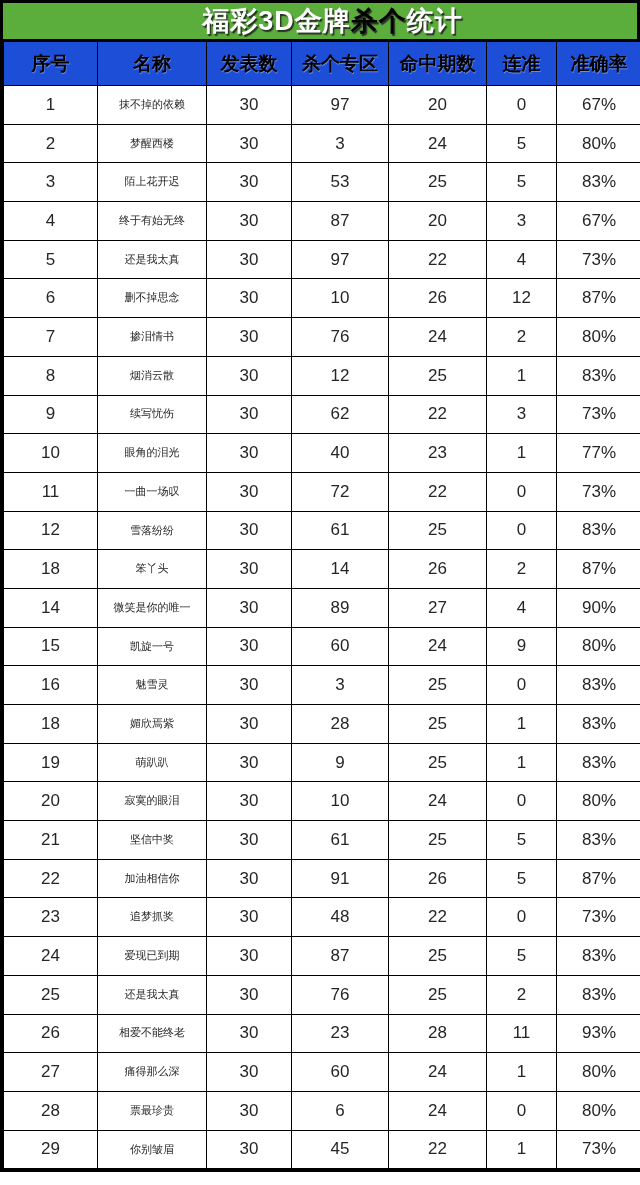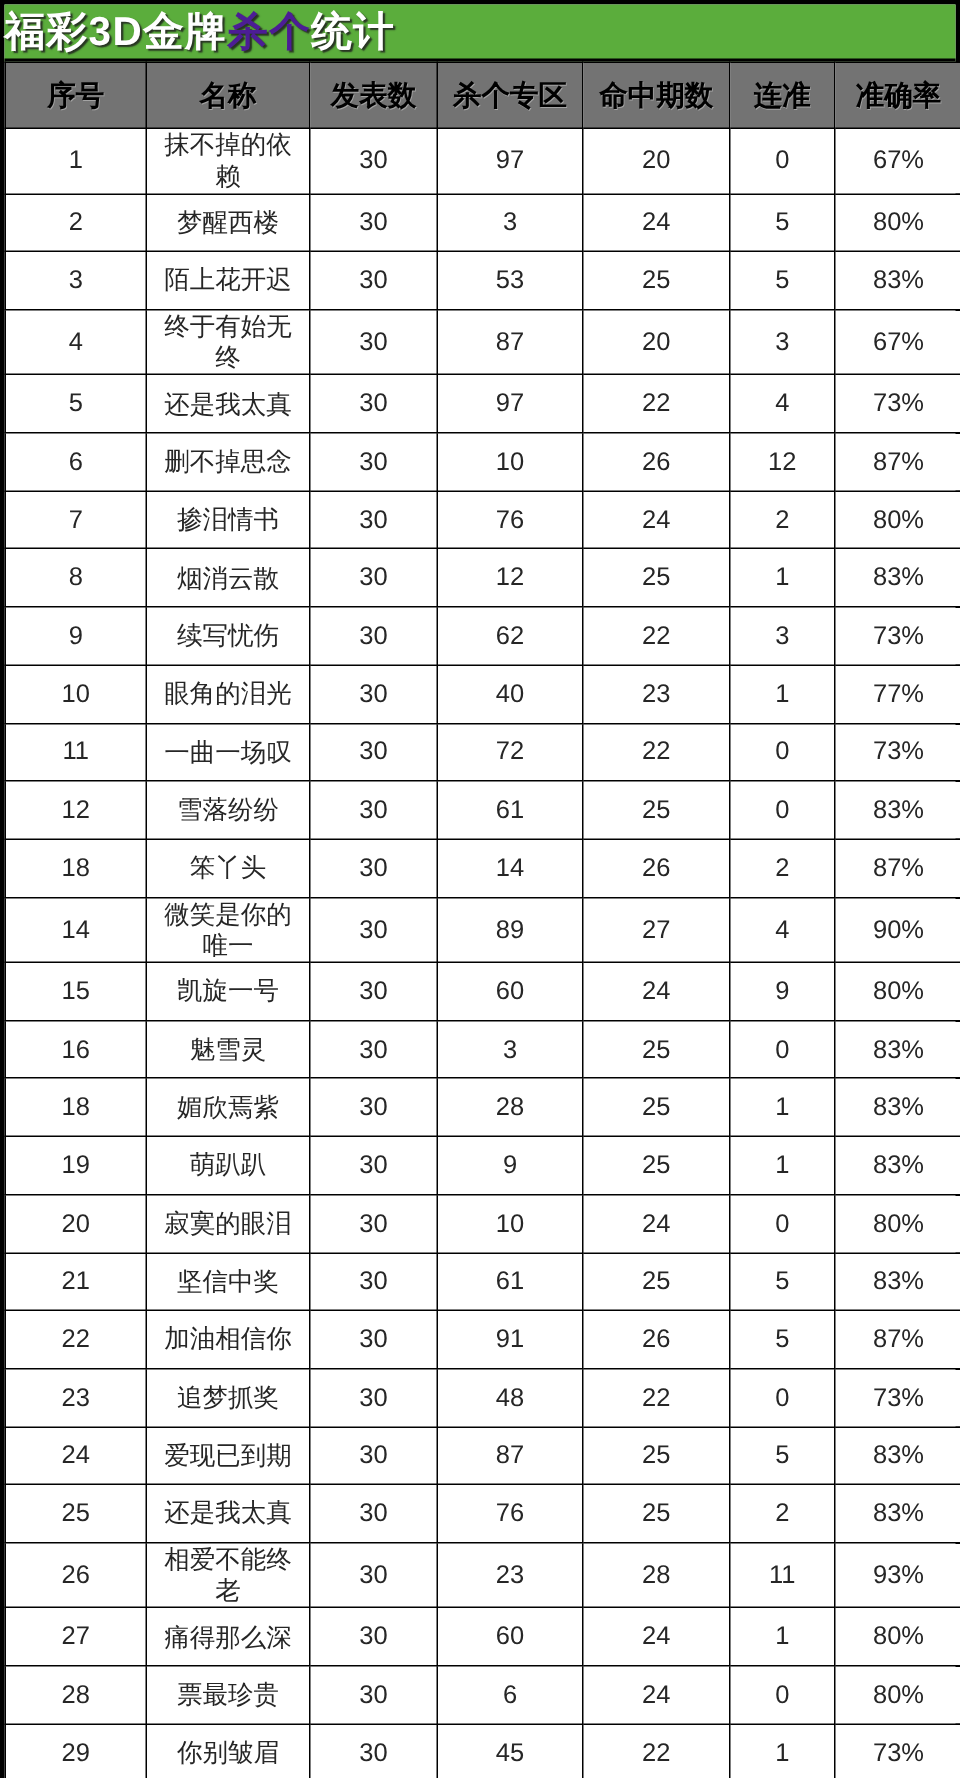--- a/index.html
+++ b/index.html
@@ -12,57 +12,59 @@
     width: 634px;
     margin: 0;
     border: 3px solid #000000;
     background: #ffffff;
   }
   .title-bar {
     height: 36px;
     background: #5BAD3C;
     display: flex;
     align-items: center;
+    justify-content: center;
     font-size: 27px;
     font-weight: bold;
     color: #ffffff;
     letter-spacing: 1px;
     text-shadow: 1.5px 1.5px 1px rgba(30,30,30,0.85);
     border-bottom: 2px solid #000000;
+    padding-left: 25px;
   }
   .title-bar .hl {
-    color: #4c1d95;
+    color: #000000;
   }
   table.stats-table {
     width: 100%;
     border-collapse: collapse;
     table-layout: fixed;
   }
   .stats-table th, .stats-table td {
     border: 1px solid #000000;
     text-align: center;
     vertical-align: middle;
     overflow: hidden;
   }
   .stats-table th {
-    background: #737373;
+    background: #1d4ed8;
     height: 41px;
     font-size: 19px;
     font-weight: bold;
     color: #000000;
     text-shadow: 0.5px 0.5px 0 rgba(255,255,255,0.35);
   }
   .stats-table td {
     background: #ffffff;
     height: 35.7px;
     font-size: 17px;
     color: #262626;
   }
   .stats-table td.col-name {
-    font-size: 17px;
+    font-size: 11px;
     padding: 0 8px;
     line-height: 1.25;
     word-break: break-all;
   }
 </style>
 </head>
 <body>
 
 <div class="page">
   <div class="title-bar">

